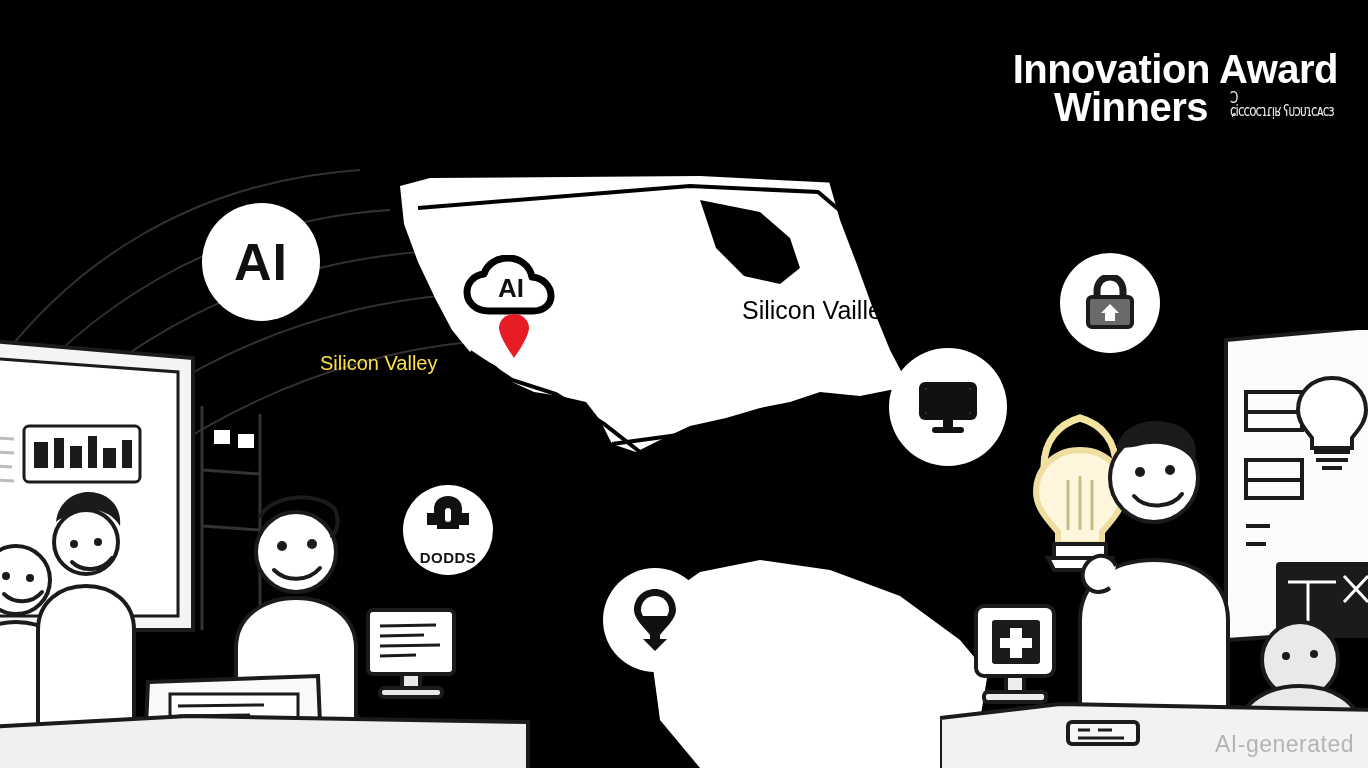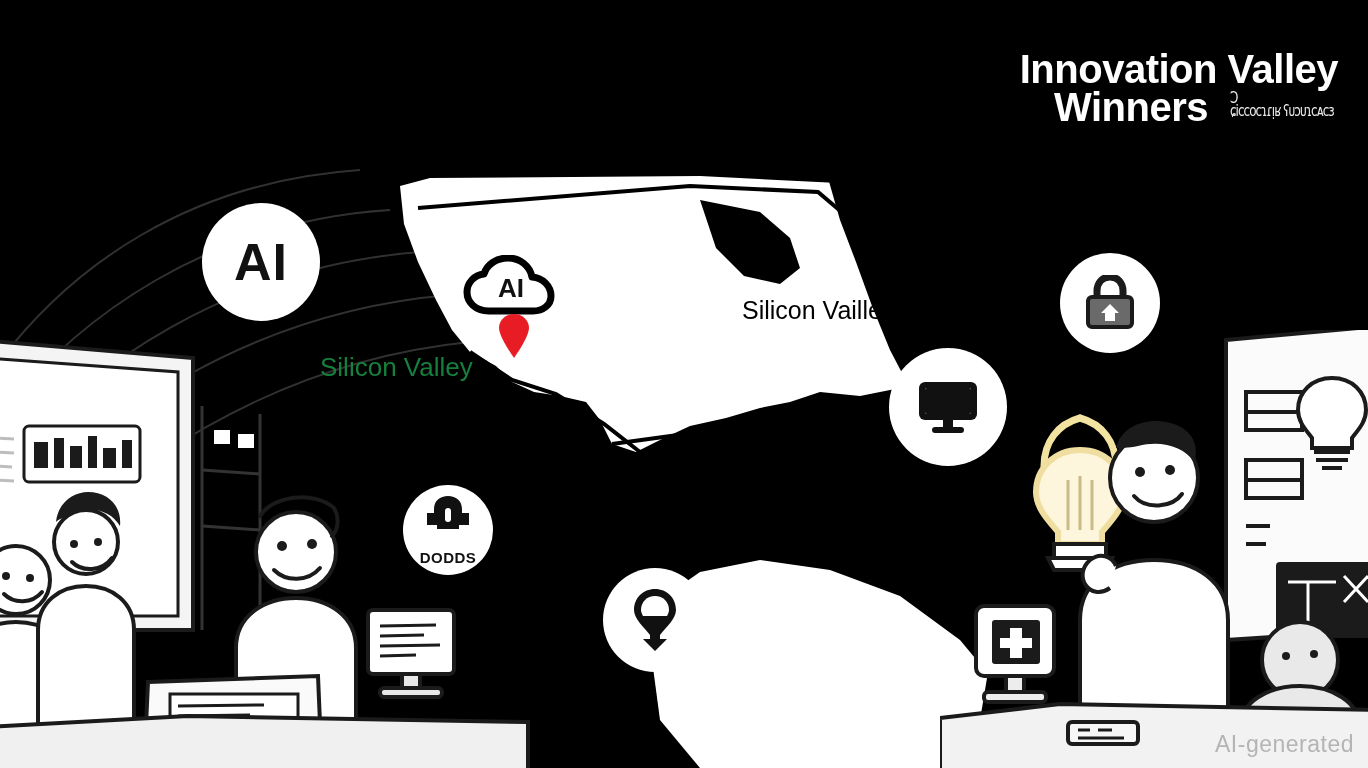--- a/index.html
+++ b/index.html
@@ -67,24 +67,24 @@
   .scribble .s2 { top: 17px; }
 
   
   .map-label {
     position: absolute;
     font-weight: 400;
     font-size: 25px;
     white-space: nowrap;
   }
   .map-label.light {
-    color: #15803d;
+    color: #fde047;
     left: 320px;
     top: 352px;
-    font-size: 26px;
+    font-size: 20px;
   }
   .map-label.dark {
     color: #000000;
     left: 742px;
     top: 296px;
     font-size: 25px;
   }
 
   
   .badge {
@@ -226,21 +226,21 @@
 
       <g stroke="#000000" stroke-width="4" fill="none">
         <path d="M418 208 L690 186 L818 192 L844 214"></path>
         <path d="M470 352 L512 380 L556 394 L604 424 L640 452"></path>
         <path d="M612 444 L700 432 L760 420 L812 412"></path>
       </g>
     </svg>
   </div>
 
   <div class="title-block">
-    <span class="title-line">Innovation Valley</span>
+    <span class="title-line">Innovation Award</span>
     <div class="title-row-last">
       <span class="title-line">Winners</span>
       <span class="scribble">
         <span class="s1">Ɔ</span>
         <span class="s2">ɕiᴄᴄᴏᴄɿɾᴉʁ ʕᴜɔᴜɿᴄᴀᴄɜ</span>
       </span>
     </div>
   </div>
 
   <div class="map-label light">Silicon Valley</div>

